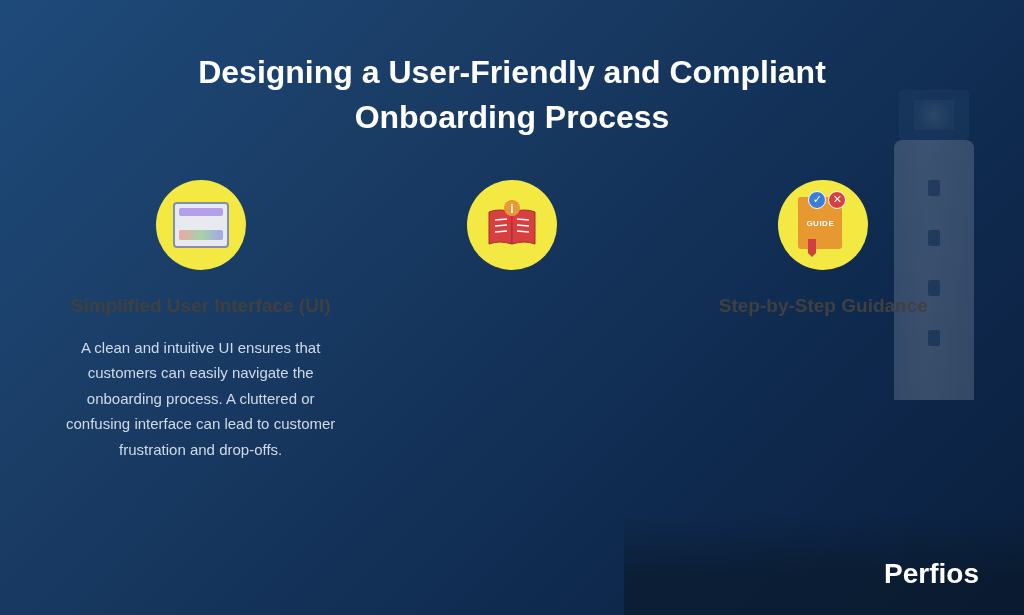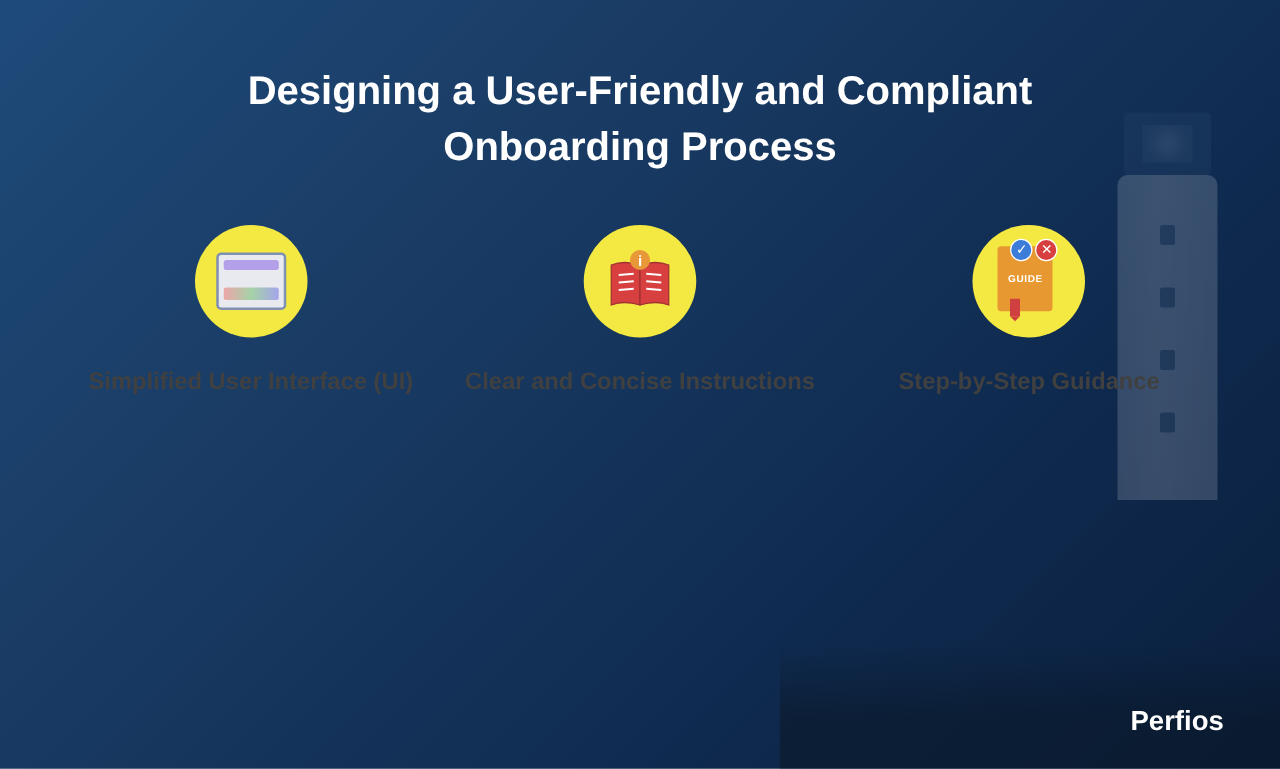--- a/index.html
+++ b/index.html
@@ -131,21 +131,21 @@
       color: #d0dae8;
       font-size: 15px;
       line-height: 1.7;
     }
     
     .brand {
       position: absolute;
       bottom: 25px;
       right: 45px;
       color: #ffffff;
-      font-size: 22px;
+      font-size: 28px;
       font-weight: 700;
       z-index: 3;
     }
     
     
     .ui-icon {
       width: 56px;
       height: 46px;
       background: #e8eaf0;
       border-radius: 4px;
@@ -288,40 +288,40 @@
 <div class="content">
   <h1 class="title">Designing a User-Friendly and Compliant Onboarding Process</h1>
 
   <div class="features">
 
     <div class="feature">
       <div class="icon-circle">
         <div class="ui-icon"></div>
       </div>
       <h3 class="feature-title">Simplified User Interface (UI)</h3>
+      <p class="feature-desc">A clean and intuitive UI ensures that customers can easily navigate the onboarding process. A cluttered or confusing interface can lead to customer frustration and drop-offs.</p>
     </div>
 
     <div class="feature">
       <div class="icon-circle">
         <div class="book-icon">
           <svg viewBox="0 0 54 50">
             <path d="M4 12 L4 44 Q14 40 27 44 L27 12 Q14 8 4 12 Z" fill="#d84040" stroke="#a03030" stroke-width="1"></path>
             <path d="M50 12 L50 44 Q40 40 27 44 L27 12 Q40 8 50 12 Z" fill="#d84040" stroke="#a03030" stroke-width="1"></path>
             <line x1="10" y1="20" x2="22" y2="19" stroke="#fff" stroke-width="1.5"></line>
             <line x1="10" y1="26" x2="22" y2="25" stroke="#fff" stroke-width="1.5"></line>
             <line x1="10" y1="32" x2="22" y2="31" stroke="#fff" stroke-width="1.5"></line>
             <line x1="32" y1="19" x2="44" y2="20" stroke="#fff" stroke-width="1.5"></line>
             <line x1="32" y1="25" x2="44" y2="26" stroke="#fff" stroke-width="1.5"></line>
             <line x1="32" y1="31" x2="44" y2="32" stroke="#fff" stroke-width="1.5"></line>
             <circle cx="27" cy="8" r="8" fill="#e89838"></circle>
             <text x="27" y="13" font-size="12" fill="#fff" text-anchor="middle" font-weight="bold">i</text>
           </svg>
         </div>
       </div>
-      <h3 class="feature-title">Clear and Concise Instructions</h3>
     </div>
 
     <div class="feature">
       <div class="icon-circle">
         <div class="guide-icon">
           <div class="guide-book">
             <div class="guide-bookmark"></div>
             <div class="guide-badges">
               <div class="badge-check">✓</div>
               <div class="badge-x">✕</div>

